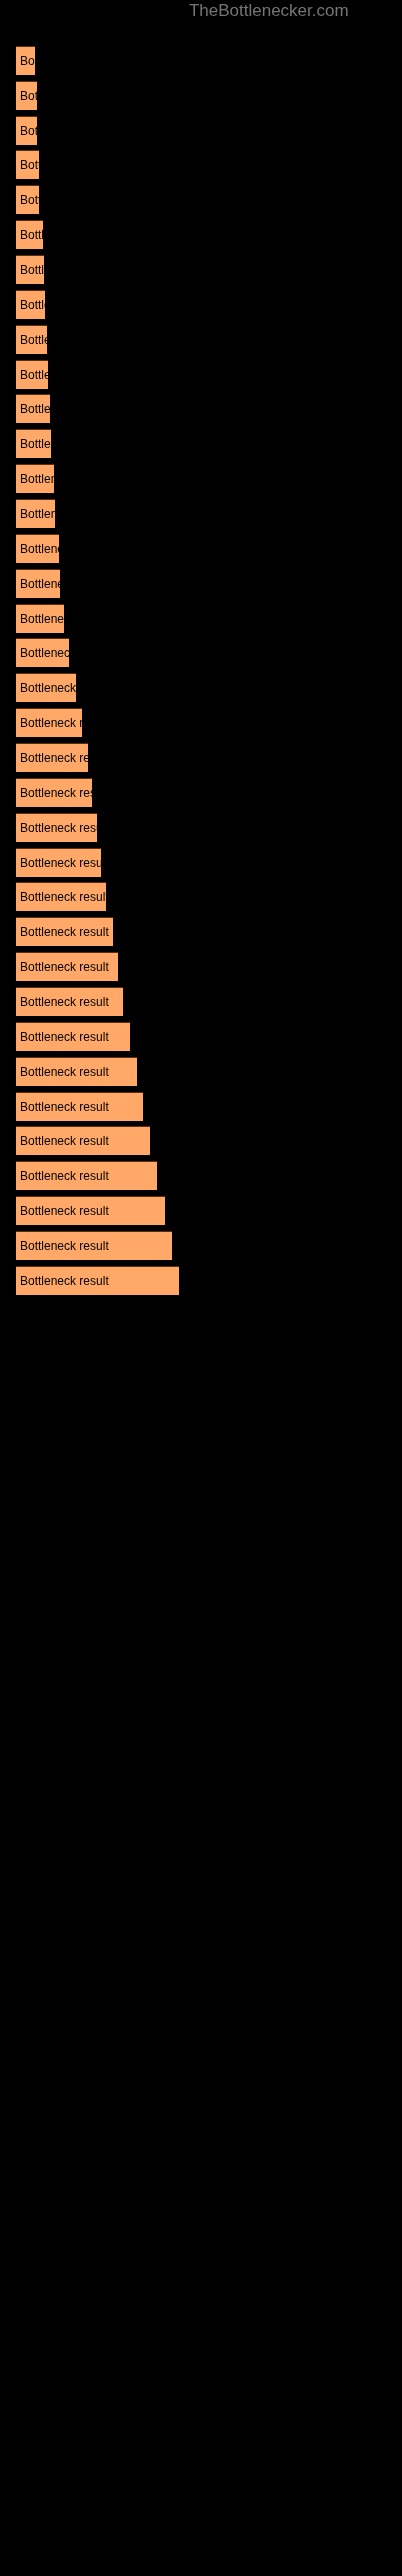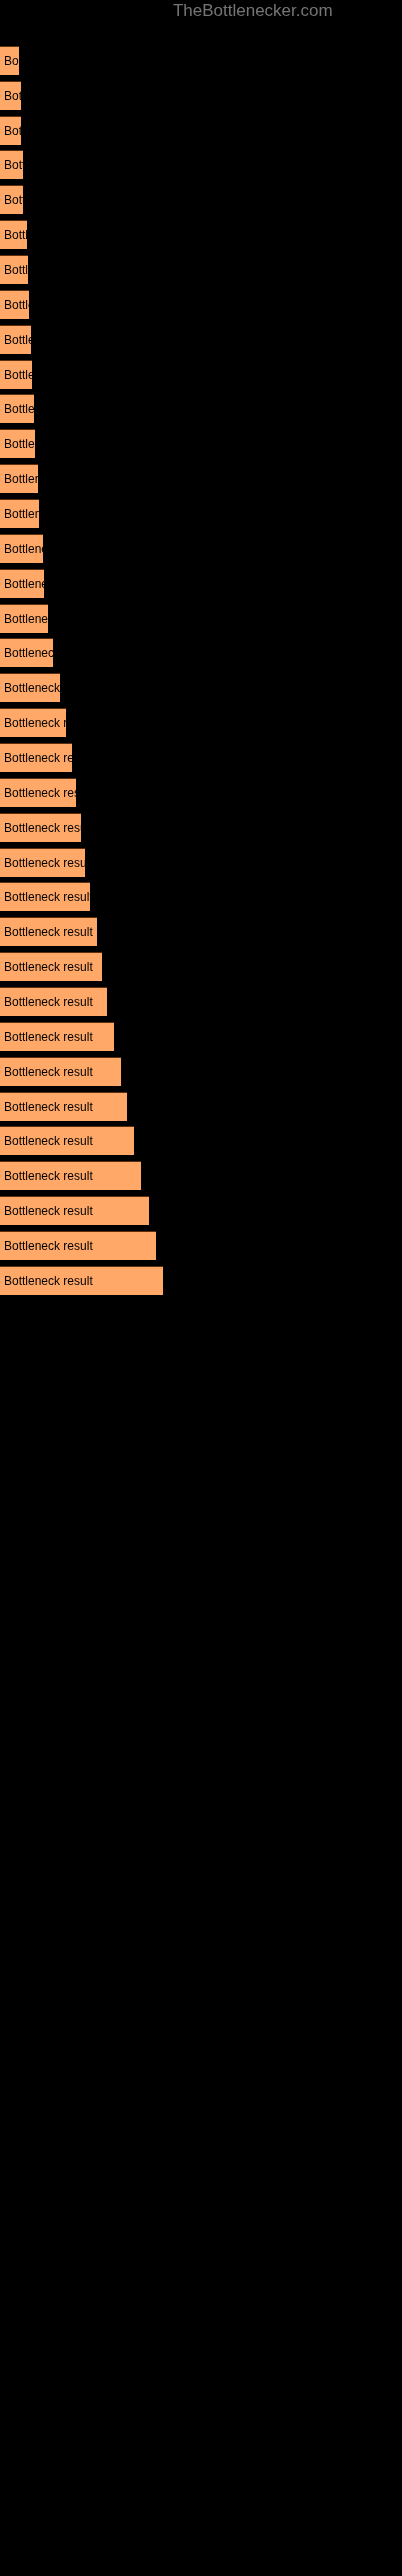--- a/index.html
+++ b/index.html
@@ -9,21 +9,21 @@
   }
   body {
     width: 403px;
     height: 2576px;
     position: relative;
     overflow: hidden;
     font-family: "Liberation Sans", sans-serif;
   }
   #chart-root {
     position: absolute;
-    left: 0; top: 0;
+    left: 16px; top: 0;
     width: 339px;
     height: 2576px;
     background: #000000;
   }
   #watermark {
     position: absolute;
     right: 6.4px;
     top: 0.8px;
     font-family: "Liberation Sans", sans-serif;
     font-size: 17px;

